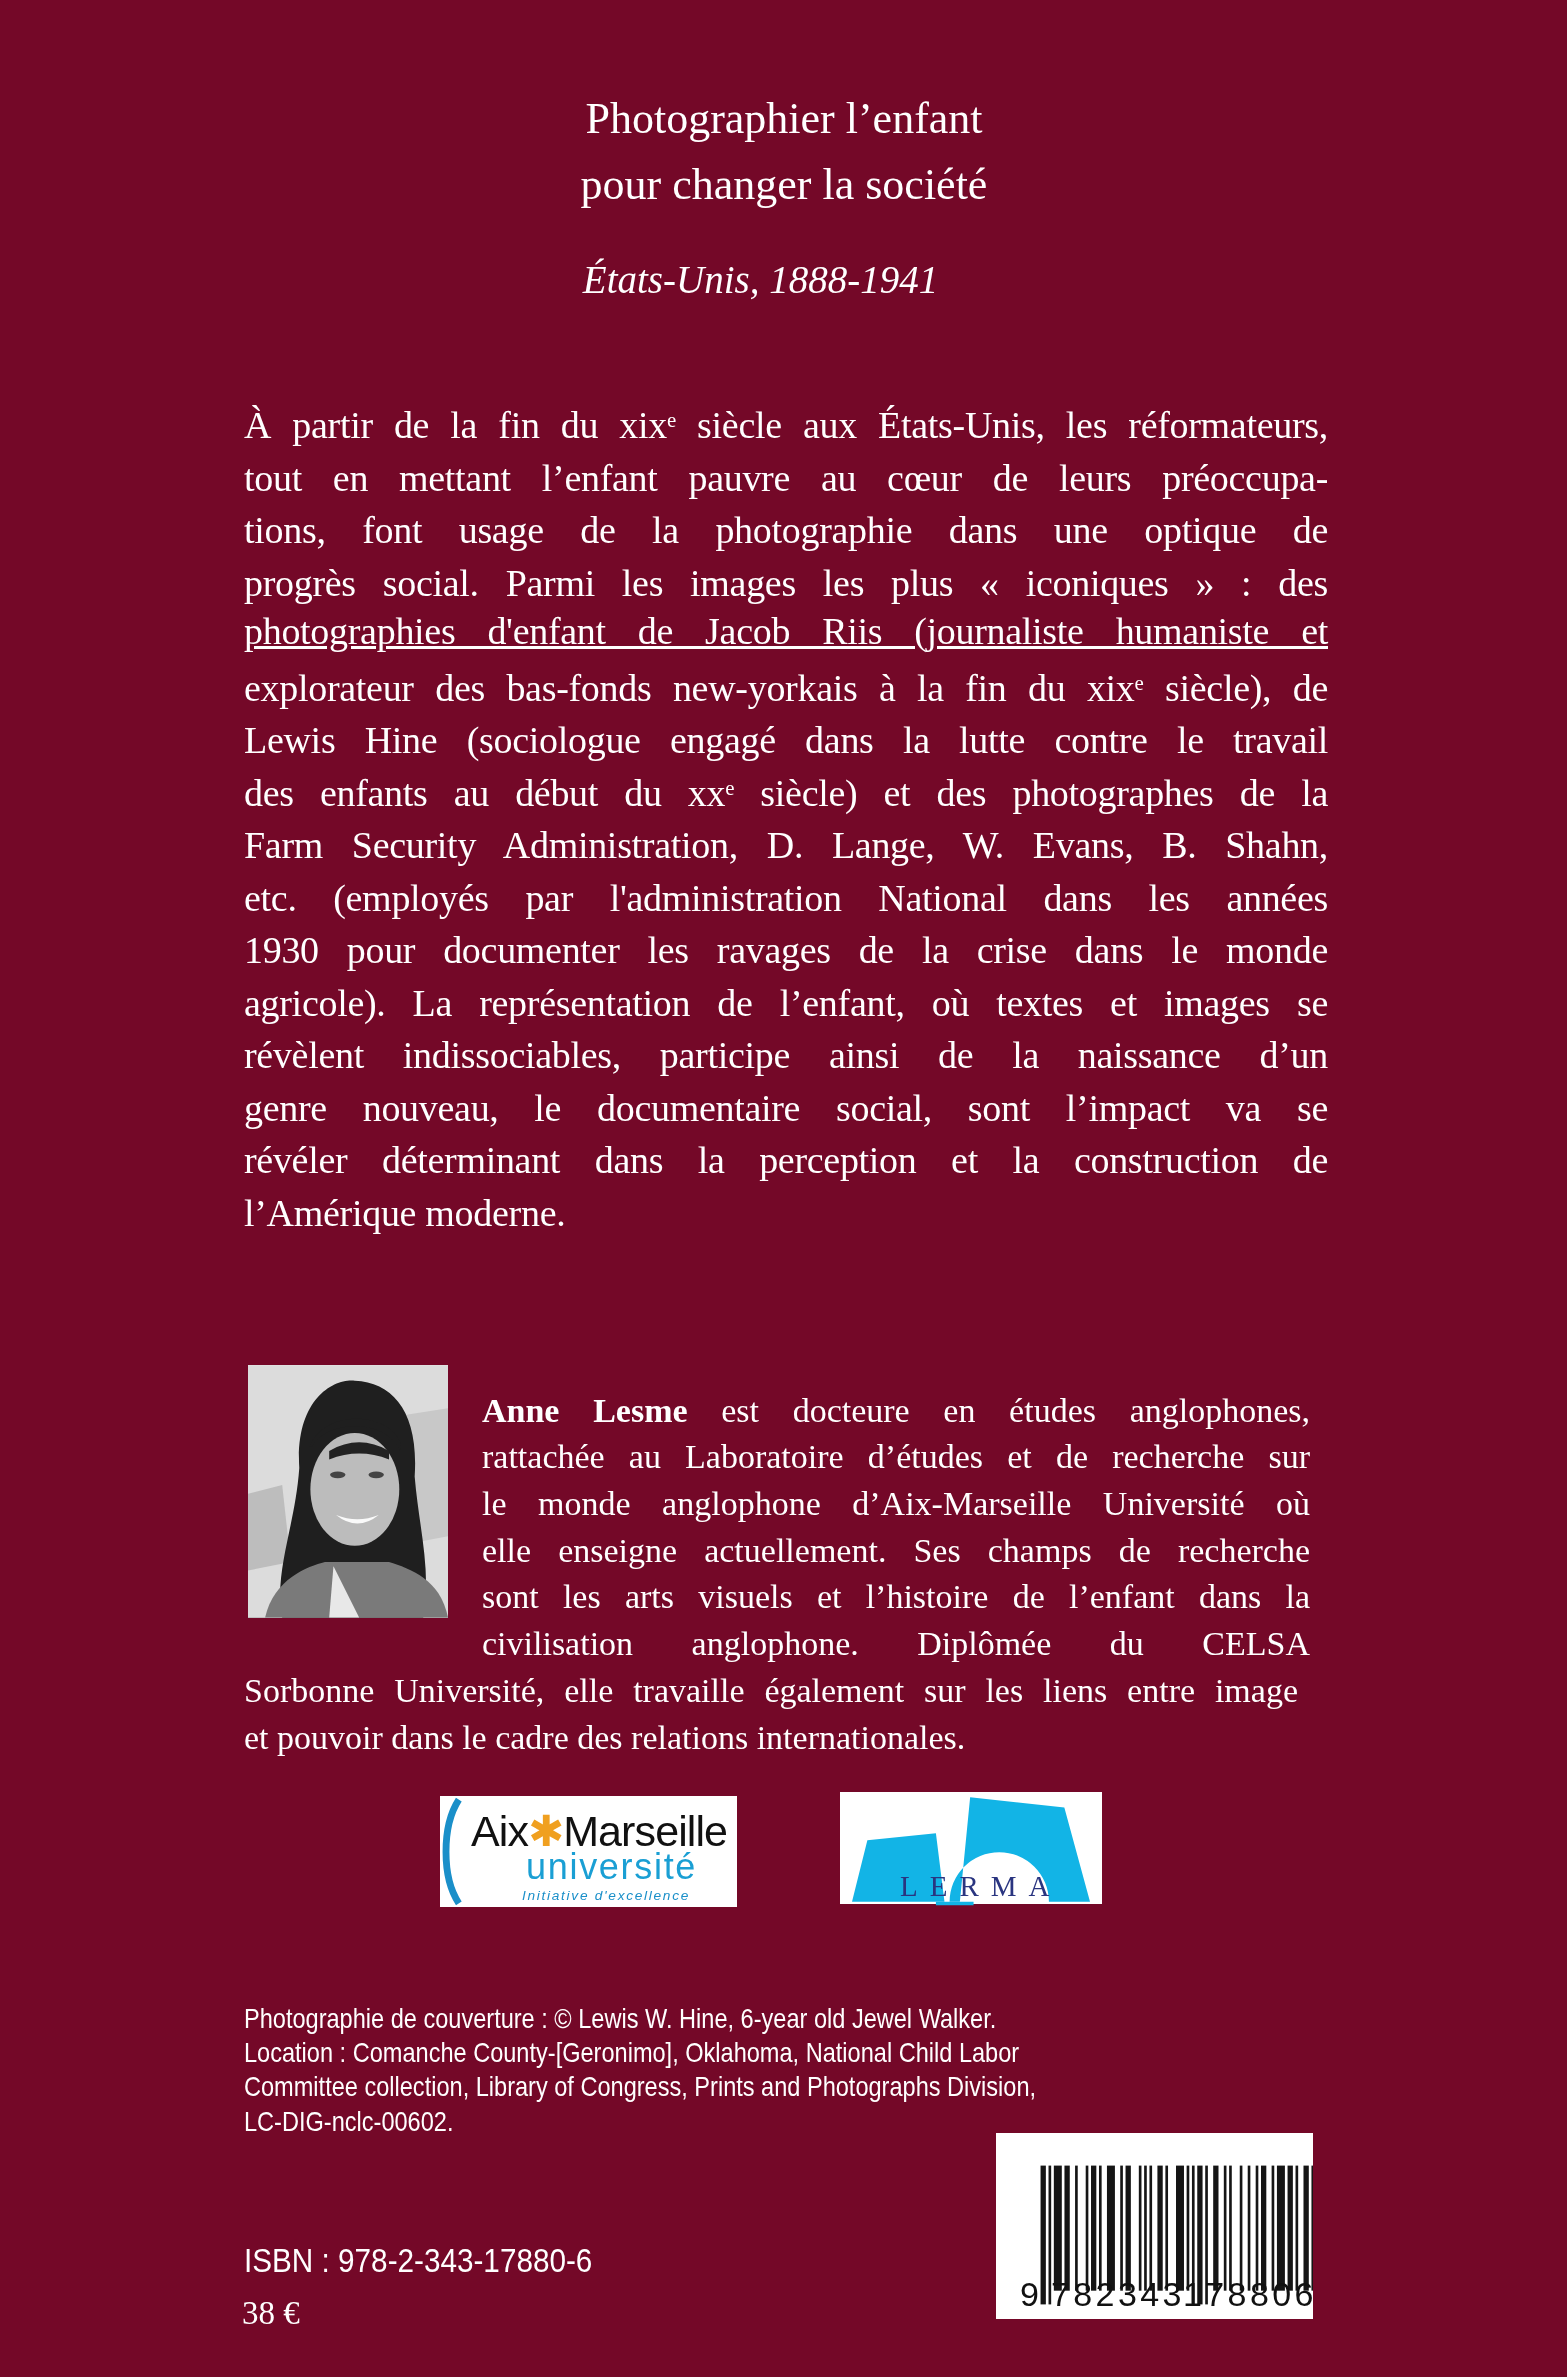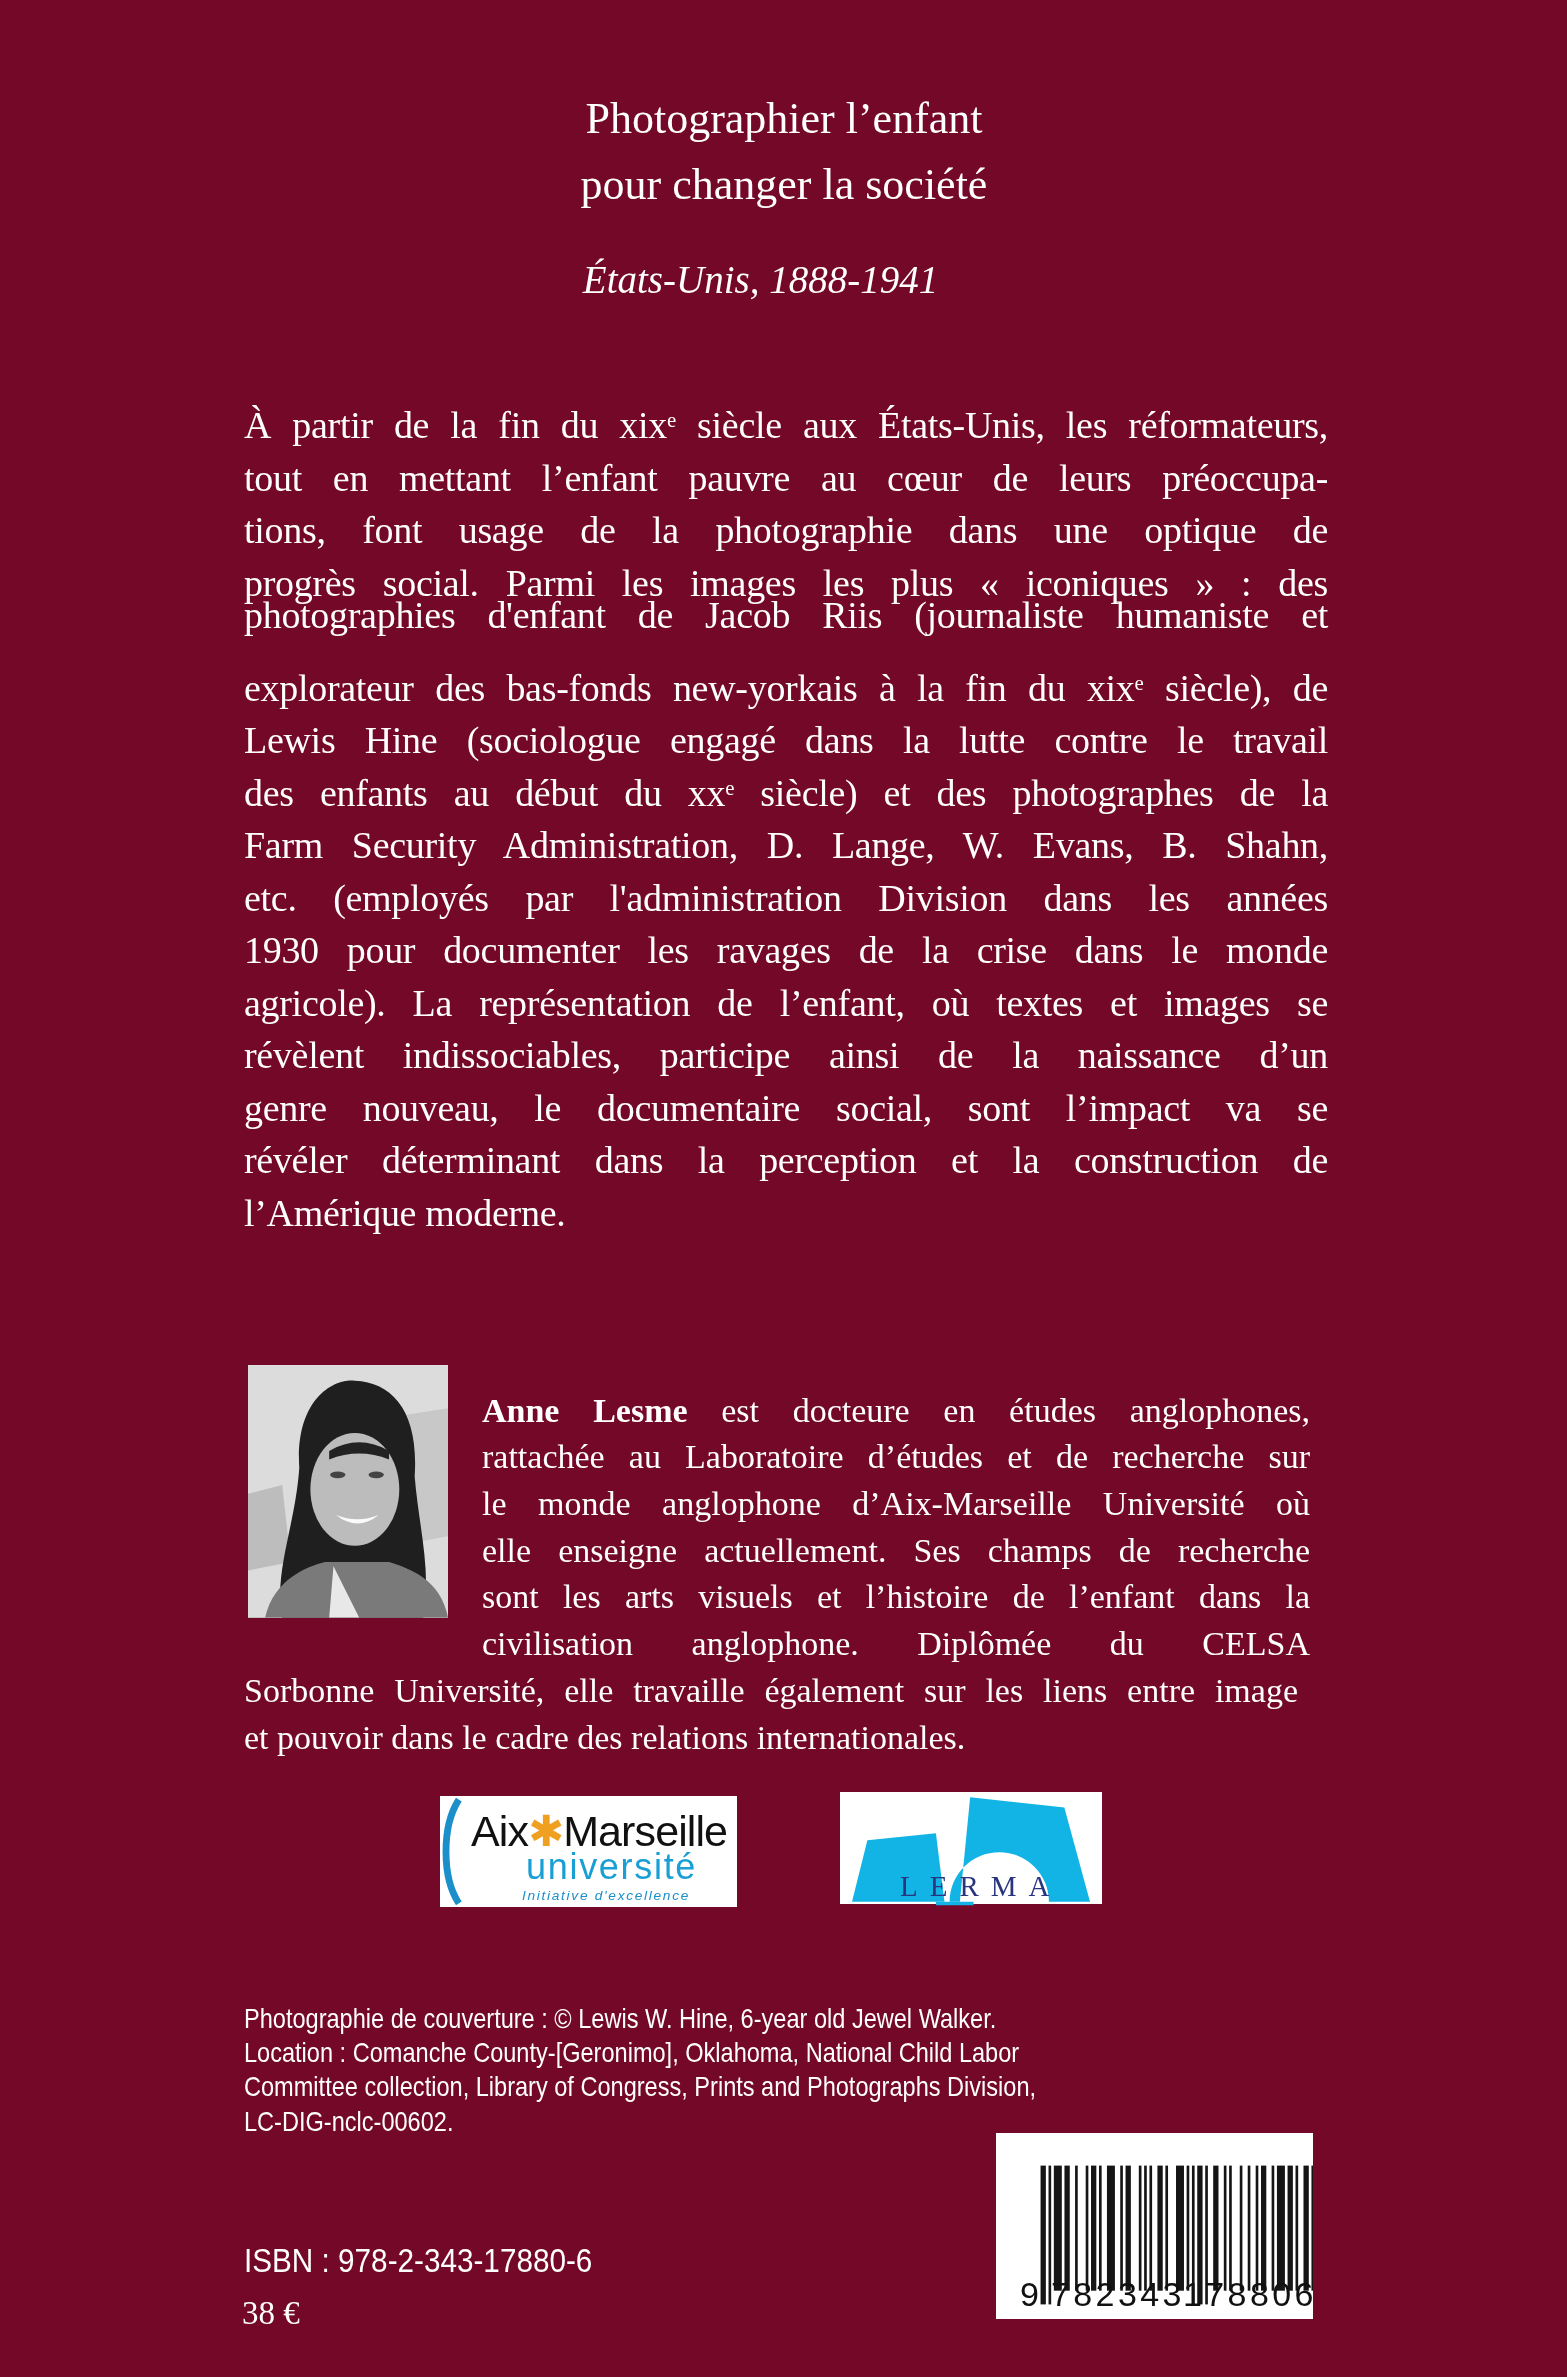--- a/index.html
+++ b/index.html
@@ -25,26 +25,26 @@
 
 <div class="abs serif title" style="top:97px;">Photographier l’enfant</div>
 <div class="abs serif title" style="top:163px;">pour changer la société</div>
 <div class="abs serif subtitle" style="top:260px;">États-Unis, 1888-1941</div>
 
 <div id="summary" class="serif">
     <div class="bl" style="top: 406px;"><span>À partir de la fin du xix</span><sup>e</sup><span> siècle aux États-Unis, les réformateurs,</span></div>
     <div class="bl" style="top: 459px;"><span>tout en mettant l’enfant pauvre au cœur de leurs préoccupa-</span></div>
     <div class="bl" style="top: 511px;"><span>tions,  font usage de la photographie dans une optique de</span></div>
     <div class="bl" style="top: 564px;"><span>progrès social. Parmi les images les plus « iconiques » : des</span></div>
-    <div class="bl" style="top: 596px;"><span>photographies d'enfant de Jacob Riis (journaliste humaniste et</span></div>
+    <div class="bl" style="top: 612px; text-decoration: underline;"><span>photographies d'enfant de Jacob Riis (journaliste humaniste et</span></div>
     <div class="bl" style="top: 669px;"><span>explorateur des bas-fonds new-yorkais à la fin du xix</span><sup>e</sup><span> siècle), de</span></div>
     <div class="bl" style="top: 721px;"><span>Lewis Hine (sociologue engagé dans la lutte  contre le travail</span></div>
     <div class="bl" style="top: 774px;"><span>des enfants au début du xx</span><sup>e</sup><span> siècle) et des photographes de la</span></div>
     <div class="bl" style="top: 826px;"><span>Farm Security Administration, D. Lange, W. Evans, B. Shahn,</span></div>
-    <div class="bl" style="top: 879px;"><span>etc. (employés par l'administration Division dans les années</span></div>
+    <div class="bl" style="top: 879px;"><span>etc. (employés par l'administration National dans les années</span></div>
     <div class="bl" style="top: 931px;"><span>1930 pour documenter les ravages de la crise dans le monde</span></div>
     <div class="bl" style="top: 984px;"><span>agricole). La représentation de l’enfant, où textes et images se</span></div>
     <div class="bl" style="top: 1036px;"><span>révèlent indissociables, participe ainsi de la naissance d’un</span></div>
     <div class="bl" style="top: 1089px;"><span>genre nouveau, le documentaire social, sont l’impact va se</span></div>
     <div class="bl" style="top: 1141px;"><span>révéler déterminant dans la perception et la construction de</span></div>
     <div class="bl last" style="top: 1194px;"><span>l’Amérique moderne.</span></div>
   </div>
 
 <div class="photo" title="Portrait of Anne Lesme">
   <svg width="200" height="253" viewBox="0 0 234 295">

